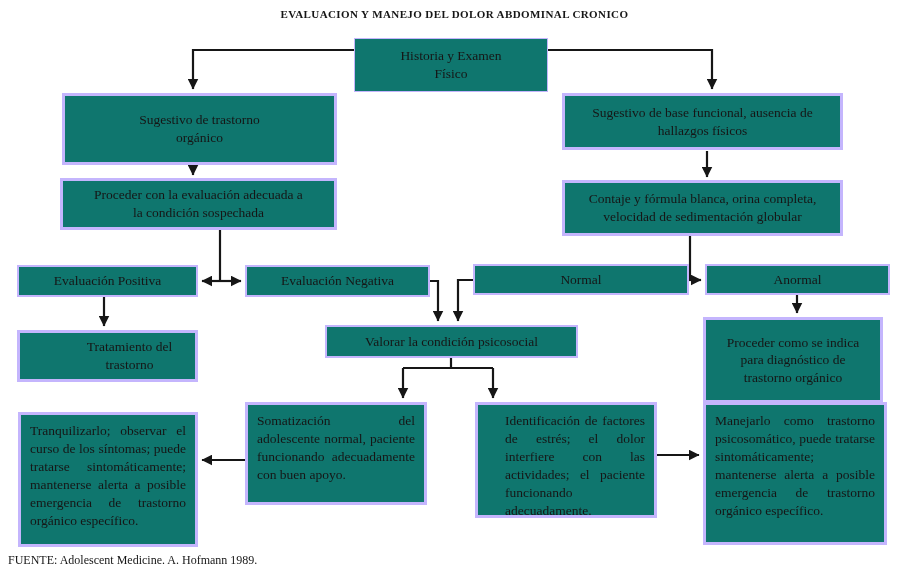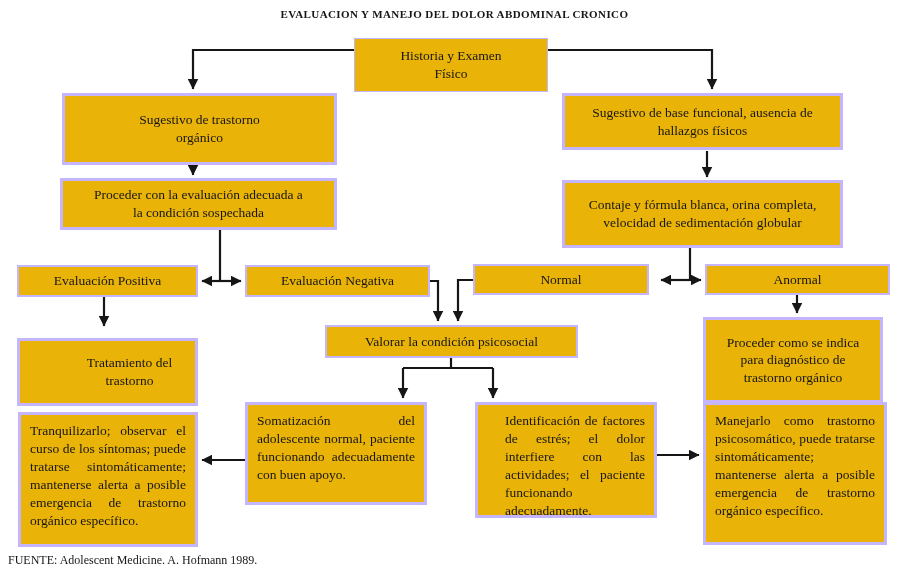--- a/index.html
+++ b/index.html
@@ -33,21 +33,21 @@
     pointer-events: none;
   }
   .edge {
     fill: none;
     stroke: #161616;
     stroke-width: 2.2;
   }
   .node {
     position: absolute;
     box-sizing: border-box;
-    background: #eab308;
+    background: #0f766e;
     border: 2px solid #c4b5fd;
     display: flex;
     align-items: center;
     justify-content: center;
     text-align: center;
     white-space: pre-line;
     font-size: 13.5px;
     line-height: 1.3;
     padding: 2px 4px;
   }
@@ -107,32 +107,32 @@
 
   <div class="node b3" style="left:62px; top:93px; width:275px; height:72px;">Sugestivo de trastorno
 orgánico</div>
 
   <div class="node b3" style="left:562px; top:93px; width:281px; height:57px;">Sugestivo de base funcional, ausencia de
 hallazgos físicos</div>
 
   <div class="node b3" style="left:60px; top:178px; width:277px; height:52px;">Proceder con la evaluación adecuada a
 la condición sospechada</div>
 
-  <div class="node b3" style="left:562px; top:180px; width:281px; height:68px;">Contaje y fórmula blanca, orina completa,
+  <div class="node b3" style="left:562px; top:180px; width:281px; height:56px;">Contaje y fórmula blanca, orina completa,
 velocidad de sedimentación globular</div>
 
   <div class="node b2" style="left:245px; top:265px; width:185px; height:32px;">Evaluación Negativa</div>
 
   <div class="node b2" style="left:17px; top:265px; width:181px; height:32px;">Evaluación Positiva</div>
 
-  <div class="node b2" style="left:473px; top:264px; width:176px; height:31px;">Normal</div>
+  <div class="node b2" style="left:473px; top:264px; width:216px; height:31px;">Normal</div>
 
   <div class="node b2" style="left:705px; top:264px; width:185px; height:31px;">Anormal</div>
 
-  <div class="node b3" style="left:17px; top:338px; width:181px; height:68px;padding-left:48px;">Tratamiento del
+  <div class="node b3" style="left:17px; top:330px; width:181px; height:52px;padding-left:48px;">Tratamiento del
 trastorno</div>
 
   <div class="node b2" style="left:325px; top:325px; width:253px; height:33px;">Valorar la condición psicosocial</div>
 
   <div class="node b3" style="left:703px; top:317px; width:180px; height:86px;">Proceder como se indica
 para diagnóstico de
 trastorno orgánico</div>
 
   <div class="node b3 para" style="left:18px; top:400px; width:180px; height:135px;margin-top:12px;">Tranquilizarlo; observar el curso de los síntomas; puede tratarse sintomáticamente; mantenerse alerta a posible emergencia de trastorno orgánico específico.</div>
 

